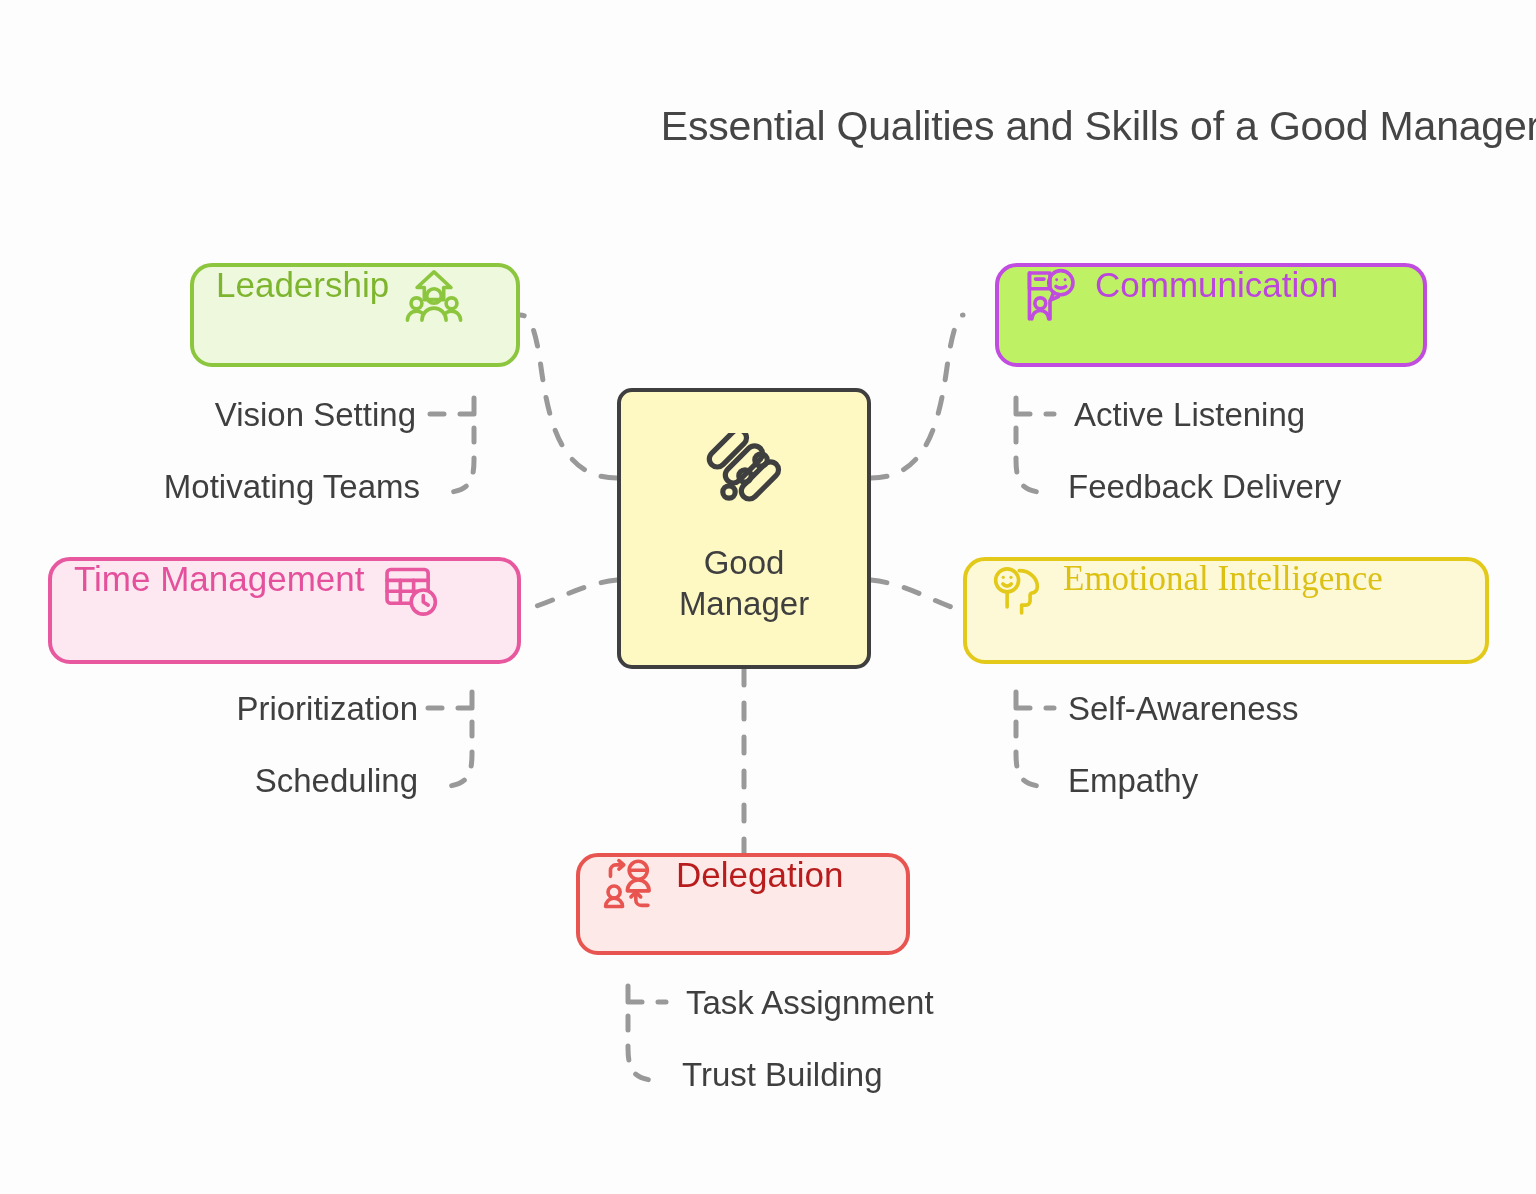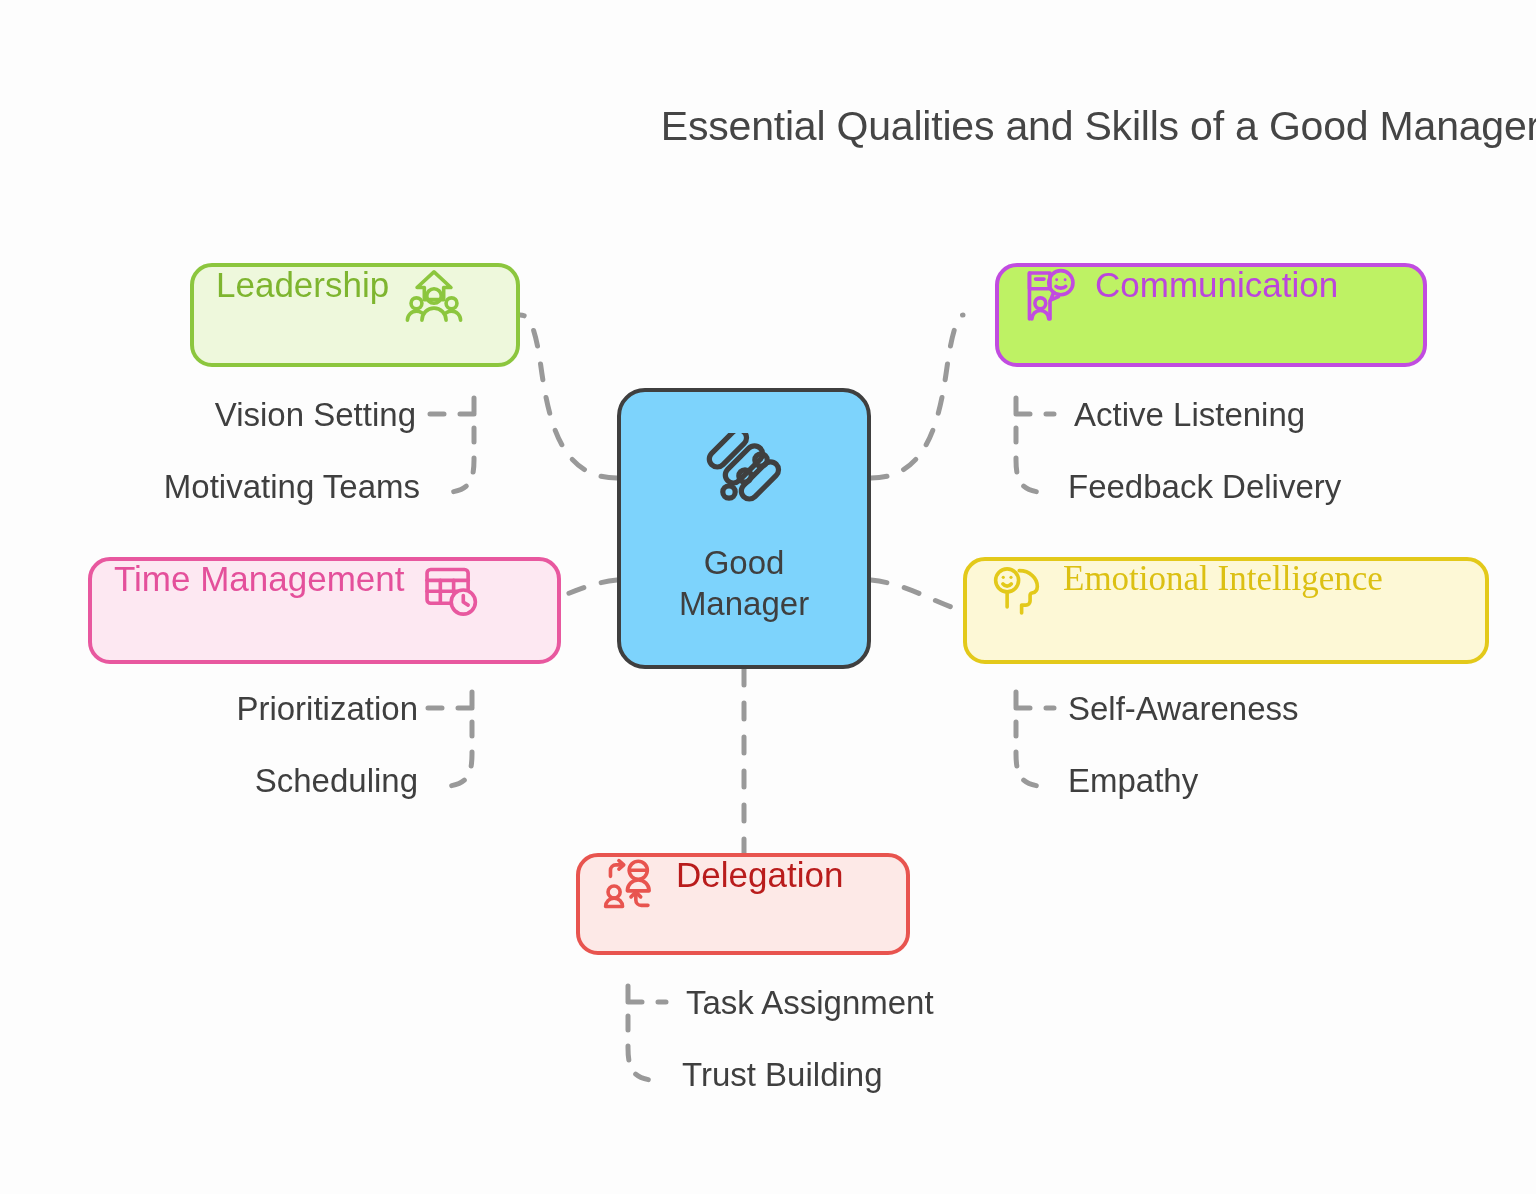--- a/index.html
+++ b/index.html
@@ -34,22 +34,22 @@
     pointer-events: none;
   }
   
   #center-node {
     position: absolute;
     left: 617px;
     top: 388px;
     width: 254px;
     height: 281px;
     border: 4px solid #3f3f3f;
-    border-radius: 28px;
-    background: #7dd3fc;
+    border-radius: 15px;
+    background: #fef9c3;
     display: flex;
     flex-direction: column;
     align-items: center;
     justify-content: center;
     box-sizing: border-box;
   }
   #center-node .c-icon { margin-bottom: 10px; }
   #center-node .c-label {
     font-size: 33px;
     color: #3f3f3f;
@@ -78,21 +78,21 @@
 
   #node-leadership  { left:190px;  top:263px;  width:330px; height:104px;
                       border-color:#8cc63e; background:#eef8dc; }
   #node-leadership .n-label { color:#7eb52f; }
 
   #node-communication { left:963px; top:263px; width:432px; height:104px;
                       border-color:#c14ce0; background:#bef264;margin-left:32px; }
   #node-communication .n-label { color:#bb45dd; }
 
   #node-time        { left:48px;   top:557px;  width:473px; height:107px;
-                      border-color:#e8589f; background:#fde8f2;margin-left:40px; }
+                      border-color:#e8589f; background:#fde8f2; }
   #node-time .n-label { color:#e4509b; }
 
   #node-ei          { left:963px;  top:557px;  width:526px; height:107px;
                       border-color:#e3c91a; background:#fdf8d6;font-family:Liberation Serif, serif; }
   #node-ei .n-label { color:#dcc013; }
 
   #node-delegation  { left:576px;  top:853px;  width:334px; height:102px;
                       border-color:#e8544f; background:#fde9e7; }
   #node-delegation .n-label { color:#b91c1c; }
 

